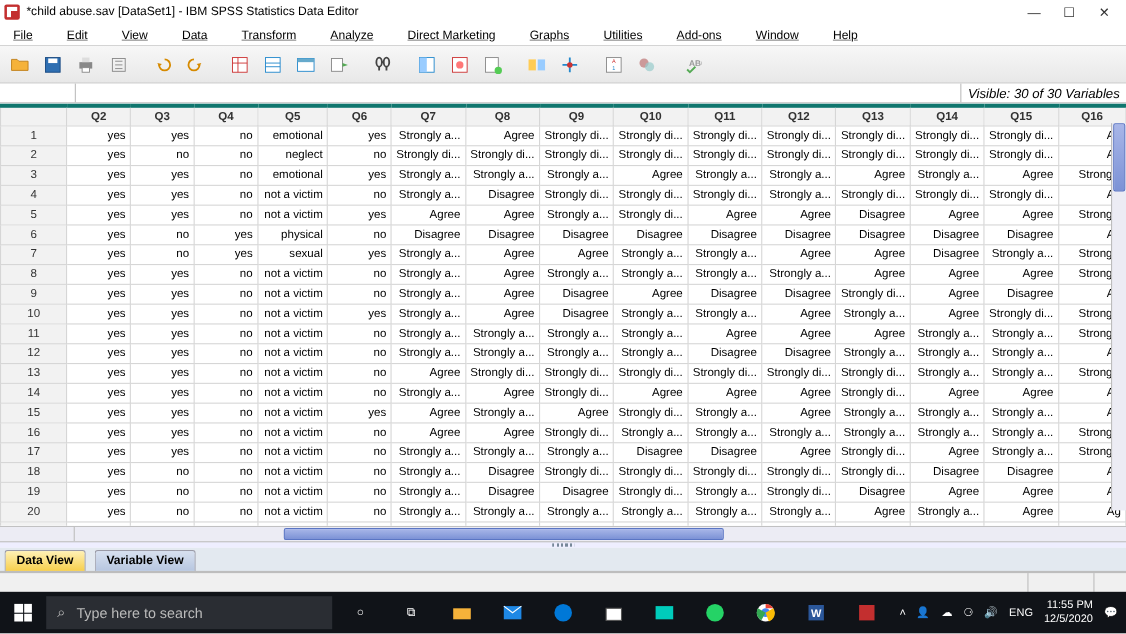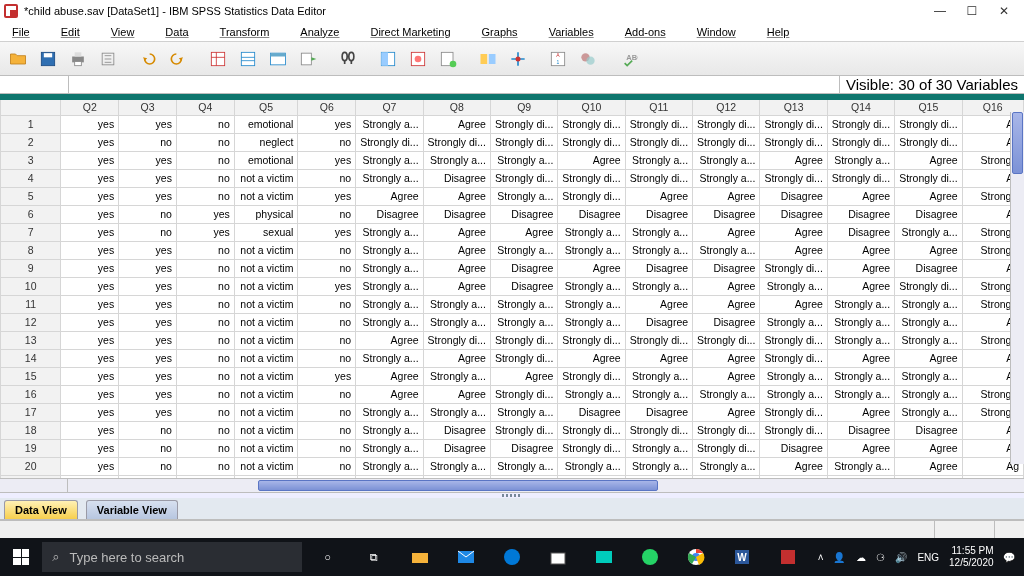--- a/index.html
+++ b/index.html
@@ -10,25 +10,25 @@
 .titlebar .title { font-size: 11px; color: #000; flex: 1; }
 .win-buttons { display: flex; }
 .win-buttons div { width: 32px; height: 22px; display: flex; align-items: center; justify-content: center; font-size: 12px; color: #333; }
 .menubar { height: 20px; display: flex; align-items: center; padding: 0 4px; gap: 15px; background: #fff; border-bottom: 1px solid #d0d0d0; }
 .menubar span { padding: 2px 8px; text-decoration: underline; text-decoration-color: #888; cursor: default; }
 .toolbar { height: 34px; background: linear-gradient(#f7f7f7,#e8e8e8); border-bottom: 1px solid #bdbdbd; display: flex; align-items: center; padding: 0 4px; gap: 2px; }
 .toolbar .tbtn { width: 28px; height: 28px; border: 1px solid transparent; border-radius: 3px; display: flex; align-items: center; justify-content: center; }
 .tbtn svg { width: 20px; height: 20px; }
 .visible-strip { height: 18px; display: flex; justify-content: flex-end; align-items: center; border-bottom: 1px solid #bdbdbd; background: #fff; }
 .visible-strip .pad { flex:1; border-right:1px solid #bdbdbd; height:100%; margin-left:68px; border-left:1px solid #bdbdbd;}
-.visible-strip .txt { padding: 0 6px; font-size: 15px; }
+.visible-strip .txt { padding: 0 6px; font-size: 12px; font-style: italic; }
 .grid-wrap { flex: 1; overflow: hidden; position: relative; background: #fff; }
 .grid { border-collapse: collapse; table-layout: fixed; font-size: 10.5px; }
 .grid th, .grid td { border: 1px solid #d6d6d6; height: 18px; padding: 0 4px; overflow: hidden; white-space: nowrap; text-overflow: clip; }
-.grid thead th { background: #f2f2f2; color: #333; text-align: center; font-weight: normal; border-top: 6px solid #0f766e; }
+.grid thead th { background: #f2f2f2; color: #333; text-align: center; font-weight: bold; border-top: 4px solid #0f766e; }
 .grid thead th.corner { background: #f2f2f2; width: 68px; }
 .grid tbody th.rowhead { background: #f2f2f2; color: #333; text-align: center; width: 68px; font-weight: normal; }
 .grid td { text-align: right; }
 .colw { width: 64px; }
 .scroll-v { position: absolute; right: 0; top: 18px; bottom: 14px; width: 14px; background: #ececf4; border-left: 1px solid #bdbdbd; }
 .scroll-v .thumb { position: absolute; left:1px; right:1px; top: 0; height: 62px; background: linear-gradient(#a8b6e8,#7c92d6); border: 1px solid #5a75c4; border-radius: 2px; }
 .scroll-h-wrap { height: 14px; background: #ececf4; border-top: 1px solid #bdbdbd; display: flex; }
 .scroll-h-wrap .pad { width:68px; border-right: 1px solid #bdbdbd; }
 .scroll-h { flex: 1; position: relative; }
 .scroll-h .thumb { position: absolute; top:1px; bottom:1px; left: 190px; width: 400px; background: linear-gradient(#a8b6e8,#7c92d6); border: 1px solid #5a75c4; border-radius: 2px; }
@@ -65,21 +65,21 @@
 
 <div class="menubar">
   <span>File</span>
   <span>Edit</span>
   <span>View</span>
   <span>Data</span>
   <span>Transform</span>
   <span>Analyze</span>
   <span>Direct Marketing</span>
   <span>Graphs</span>
-  <span>Variables</span>
+  <span>Utilities</span>
   <span>Add-ons</span>
   <span>Window</span>
   <span>Help</span>
 </div>
 
 <div class="toolbar">
   <div class="tbtn">
       <svg viewBox="0 0 24 24">
         <path fill="#f5b23a" stroke="#c0801a" d="M3 6h6l2 2h10v10H3z"></path>
       </svg>

